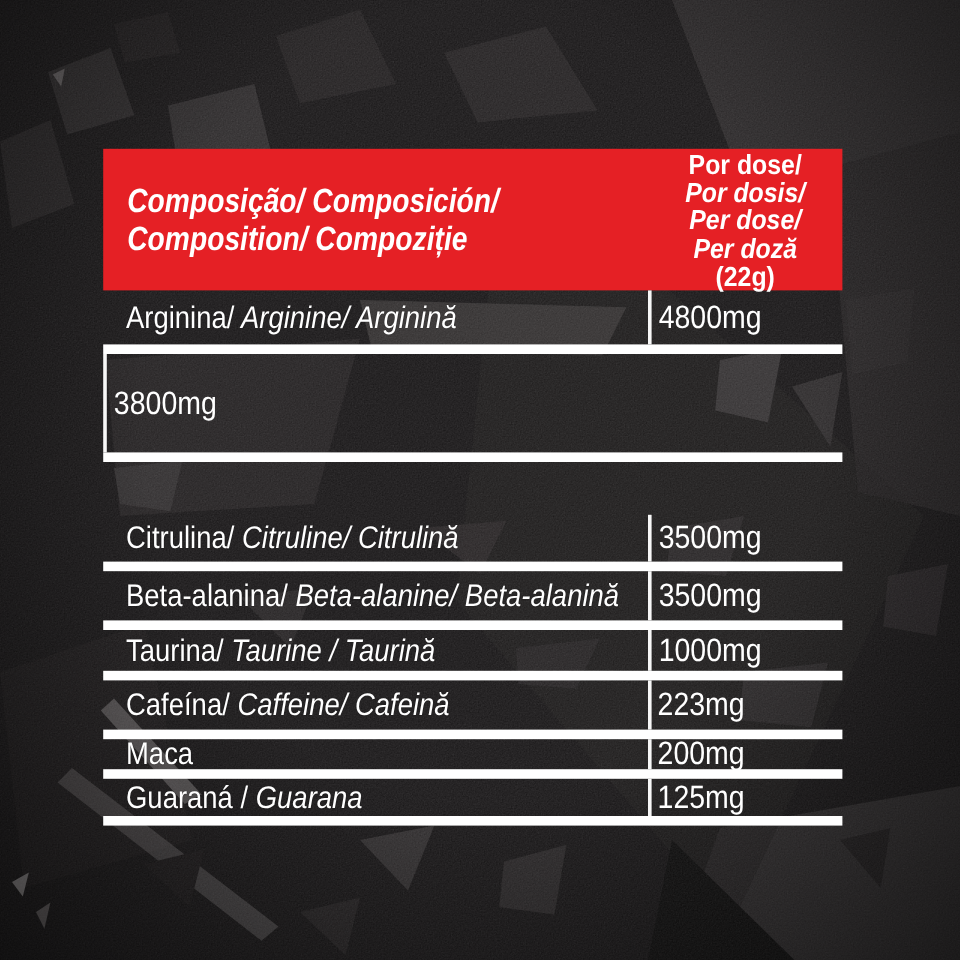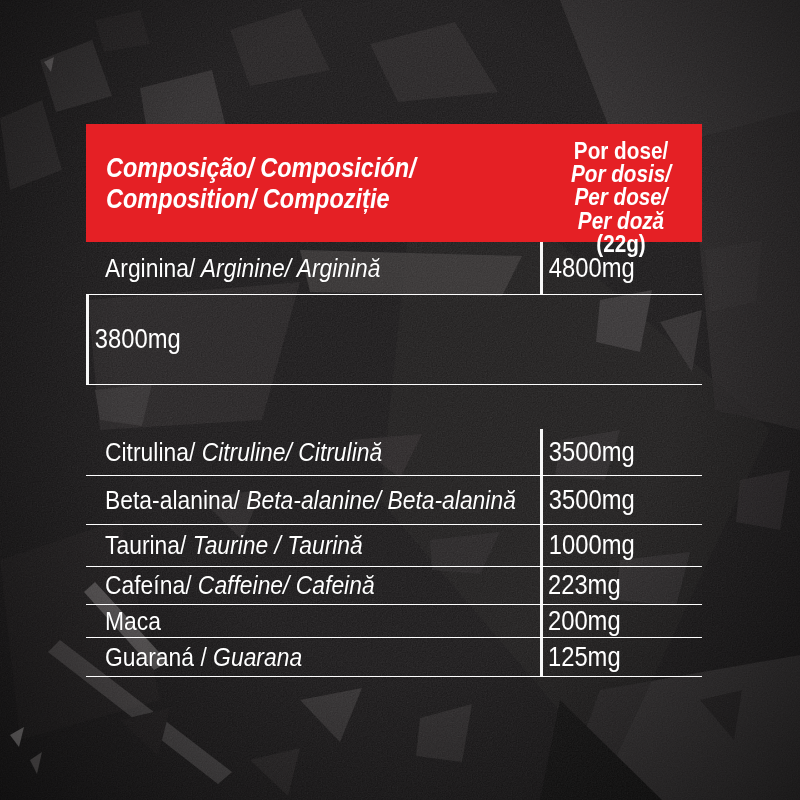--- a/index.html
+++ b/index.html
@@ -25,50 +25,50 @@
   .thead {
     display: flex; height: 118px; background: #e52025;
   }
   .thead .cell-name { width: 454px; display: flex; align-items: center; padding-left: 20px; }
   .hdr-title {
     font-size: 28px; font-weight: 700; font-style: italic;
     line-height: 1.12; width: 400px;
     transform: scaleX(0.84); transform-origin: 0 50%;
   }
   .thead .cell-dose {
-    width: 162px; padding-top: 16px; text-align: center;
+    width: 162px; padding-top: 2px; text-align: center;
   }
   .dose-line {
     font-size: 23px; font-weight: 700; line-height: 23.2px; white-space: nowrap;
     transform: scaleX(0.9); transform-origin: 50% 50%;
   }
   .dose-line.italic { font-style: italic; }
   .trow {
-    display: flex; border-bottom: 1px solid #ffffff;
+    display: flex; border-bottom: 8px solid #ffffff;
   }
   .trow .cell-name {
     width: 454px; display: flex; align-items: center; padding-left: 19px;
   }
   .name-inner {
     width: 460px; font-size: 26px; line-height: 1.1; white-space: nowrap;
     transform: scaleX(0.88); transform-origin: 0 50%;
     text-shadow: 0 0 1px rgba(0,0,0,0.6);
   }
   .trow.multiline .name-inner { white-space: normal; width: 452px; line-height: 29px; }
   .name-alt { font-style: italic; }
   .trow .cell-value {
     width: 162px; border-left: 3px solid #f7f7f7;
     display: flex; align-items: center; 
   }
   .value-inner {
     font-size: 27px; white-space: nowrap;
     transform: scaleX(0.88); transform-origin: 50% 50%;
   }
   .h-r1 { height: 53px; } .h-r2 { height: 90px; } .h-r3 { height: 47px; margin-top: 44px; }
-  .h-r4 { height: 49px; } .h-r5 { height: 42px; } .h-r6 { height: 38px; }
+  .h-r4 { height: 49px; } .h-r5 { height: 42px; } .h-r6 { height: 49px; }
   .h-r7 { height: 33px; } .h-r8 { height: 39px; }
 </style>
 </head>
 <body>
 
 <div class="page">
 
   <svg class="bg-svg" width="800" height="800" viewBox="0 0 800 800">
     <defs>
       <filter id="grain">

